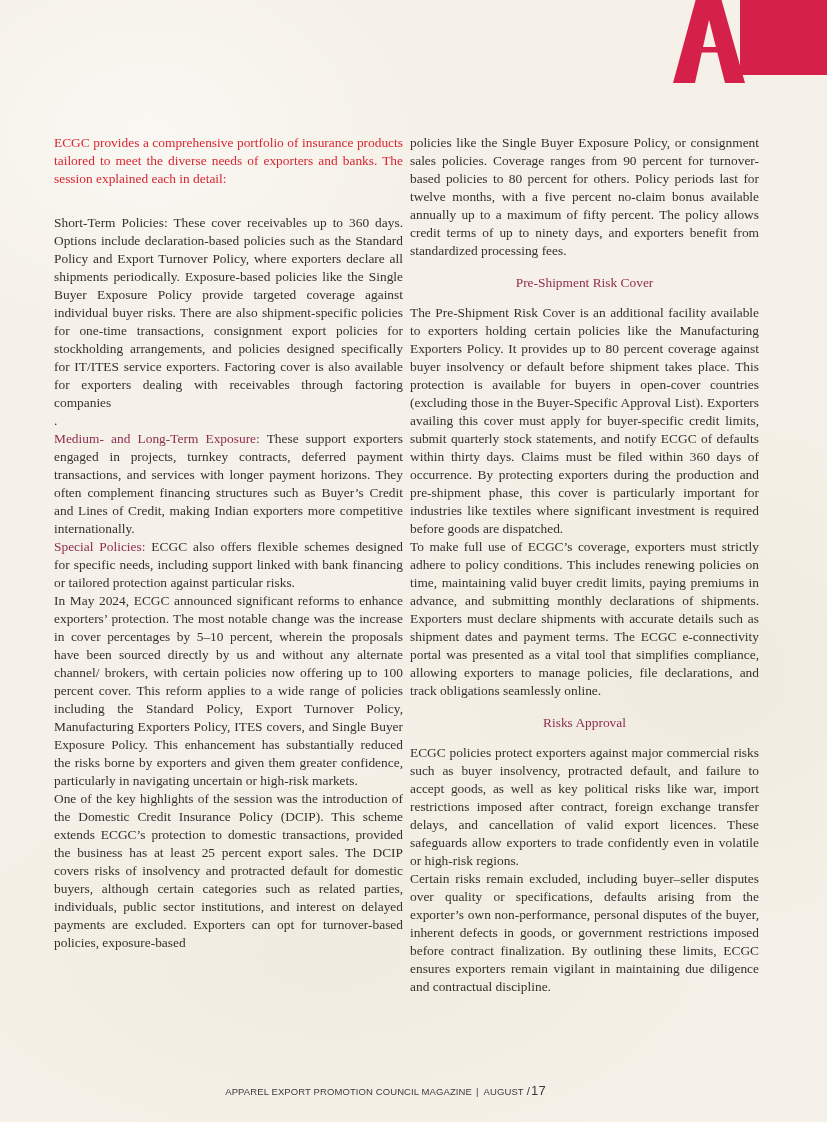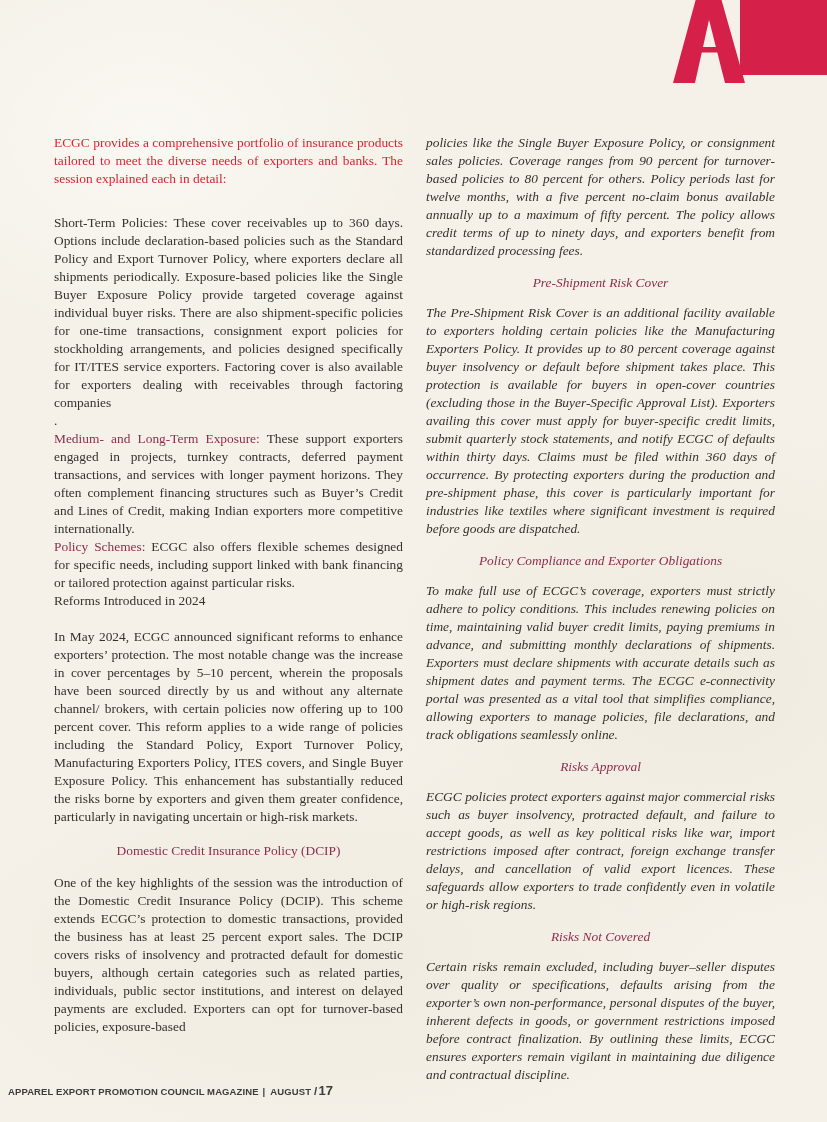--- a/index.html
+++ b/index.html
@@ -21,36 +21,36 @@
   .col {
     position: absolute;
     top: 134px;
     width: 349px;
     font-size: 13.4px;
     line-height: 18px;
     color: #35312b;
     text-align: justify;
   }
   .col-left  { left: 54px; }
-  .col-right { left: 426px; font-style: italic; }
+  .col-right { left: 410px; }
   .p { margin: 0; }
   .intro { color: #d82531; margin: 0 0 26px 0; }
   .lead { color: #8e2c4e; }
   .heading { color: #8e2c4e; margin: 14px 0 12px 0; text-align: center; }
   .heading-dcip { margin: 16px 0 14px 0; }
   .dot-line { margin: 0; text-align: left; }
   .plain-line { margin: 0 0 18px 0; text-align: left; }
   .footer {
     position: absolute;
     top: 1083px;
     left: 0;
     right: 64px;
-    text-align: left;
+    text-align: center;
     font-family: "Liberation Sans", sans-serif;
-    font-weight: bold;
+    font-weight: normal;
     font-size: 9.5px;
     letter-spacing: 0.1px;
     color: #3c3c3c;
     white-space: nowrap;
     padding-left: 8px;
   }
   .footer .sep { padding: 0 5px 0 4px; }
   .footer .slash { font-size: 11.5px; padding: 0 1px 0 3px; }
   .footer .pagenum { font-size: 13px; }
 </style>
@@ -68,42 +68,38 @@
 
   <div class="col col-left">
     <p class="p intro">ECGC provides a comprehensive portfolio of insurance products tailored to meet the diverse needs of exporters and banks. The session explained each in detail:</p>
 
     <p class="p">Short-Term Policies: These cover receivables up to 360 days. Options include declaration-based policies such as the Standard Policy and Export Turnover Policy, where exporters declare all shipments periodically. Exposure-based policies like the Single Buyer Exposure Policy provide targeted coverage against individual buyer risks. There are also shipment-specific policies for one-time transactions, consignment export policies for stockholding arrangements, and policies designed specifically for IT/ITES service exporters. Factoring cover is also available for exporters dealing with receivables through factoring companies</p>
     <p class="p dot-line">.</p>
 
     <p class="p"><span class="lead">Medium- and Long-Term Exposure:</span><span> These support exporters engaged in projects, turnkey contracts, deferred payment transactions, and services with longer payment horizons. They often complement financing structures such as Buyer’s Credit and Lines of Credit, making Indian exporters more competitive internationally.</span></p>
 
 
-    <p class="p"><span class="lead">Policy Schemes:</span><span> ECGC also offers flexible schemes designed for specific needs, including support linked with bank financing or tailored protection against particular risks.</span></p>
+    <p class="p"><span class="lead">Special Policies:</span><span> ECGC also offers flexible schemes designed for specific needs, including support linked with bank financing or tailored protection against particular risks.</span></p>
 
-    <p class="p plain-line">Reforms Introduced in 2024</p>
 
     <p class="p">In May 2024, ECGC announced significant reforms to enhance exporters’ protection. The most notable change was the increase in cover percentages by 5–10 percent, wherein the proposals have been sourced directly by us and without any alternate channel/ brokers, with certain policies now offering up to 100 percent cover. This reform applies to a wide range of policies including the Standard Policy, Export Turnover Policy, Manufacturing Exporters Policy, ITES covers, and Single Buyer Exposure Policy. This enhancement has substantially reduced the risks borne by exporters and given them greater confidence, particularly in navigating uncertain or high-risk markets.</p>
 
-    <p class="p heading heading-dcip">Domestic Credit Insurance Policy (DCIP)</p>
 
     <p class="p">One of the key highlights of the session was the introduction of the Domestic Credit Insurance Policy (DCIP). This scheme extends ECGC’s protection to domestic transactions, provided the business has at least 25 percent export sales. The DCIP covers risks of insolvency and protracted default for domestic buyers, although certain categories such as related parties, individuals, public sector institutions, and interest on delayed payments are excluded. Exporters can opt for turnover-based policies, exposure-based</p>
   </div>
 
   <div class="col col-right">
     <p class="p">policies like the Single Buyer Exposure Policy, or consignment sales policies. Coverage ranges from 90 percent for turnover-based policies to 80 percent for others. Policy periods last for twelve months, with a five percent no-claim bonus available annually up to a maximum of fifty percent. The policy allows credit terms of up to ninety days, and exporters benefit from standardized processing fees.</p>
 
     <p class="p heading">Pre-Shipment Risk Cover</p>
     <p class="p">The Pre-Shipment Risk Cover is an additional facility available to exporters holding certain policies like the Manufacturing Exporters Policy. It provides up to 80 percent coverage against buyer insolvency or default before shipment takes place. This protection is available for buyers in open-cover countries (excluding those in the Buyer-Specific Approval List). Exporters availing this cover must apply for buyer-specific credit limits, submit quarterly stock statements, and notify ECGC of defaults within thirty days. Claims must be filed within 360 days of occurrence. By protecting exporters during the production and pre-shipment phase, this cover is particularly important for industries like textiles where significant investment is required before goods are dispatched.</p>
 
-    <p class="p heading">Policy Compliance and Exporter Obligations</p>
     <p class="p">To make full use of ECGC’s coverage, exporters must strictly adhere to policy conditions. This includes renewing policies on time, maintaining valid buyer credit limits, paying premiums in advance, and submitting monthly declarations of shipments. Exporters must declare shipments with accurate details such as shipment dates and payment terms. The ECGC e-connectivity portal was presented as a vital tool that simplifies compliance, allowing exporters to manage policies, file declarations, and track obligations seamlessly online.</p>
 
     <p class="p heading">Risks Approval</p>
     <p class="p">ECGC policies protect exporters against major commercial risks such as buyer insolvency, protracted default, and failure to accept goods, as well as key political risks like war, import restrictions imposed after contract, foreign exchange transfer delays, and cancellation of valid export licences. These safeguards allow exporters to trade confidently even in volatile or high-risk regions.</p>
 
-    <p class="p heading">Risks Not Covered</p>
     <p class="p">Certain risks remain excluded, including buyer–seller disputes over quality or specifications, defaults arising from the exporter’s own non-performance, personal disputes of the buyer, inherent defects in goods, or government restrictions imposed before contract finalization. By outlining these limits, ECGC ensures exporters remain vigilant in maintaining due diligence and contractual discipline.</p>
   </div>
 
   <div class="footer"><span>APPAREL EXPORT PROMOTION COUNCIL MAGAZINE</span><span class="sep">|</span><span>AUGUST</span><span class="slash">/</span><span class="pagenum">17</span></div>
 
 </div>
 
 </body></html>

